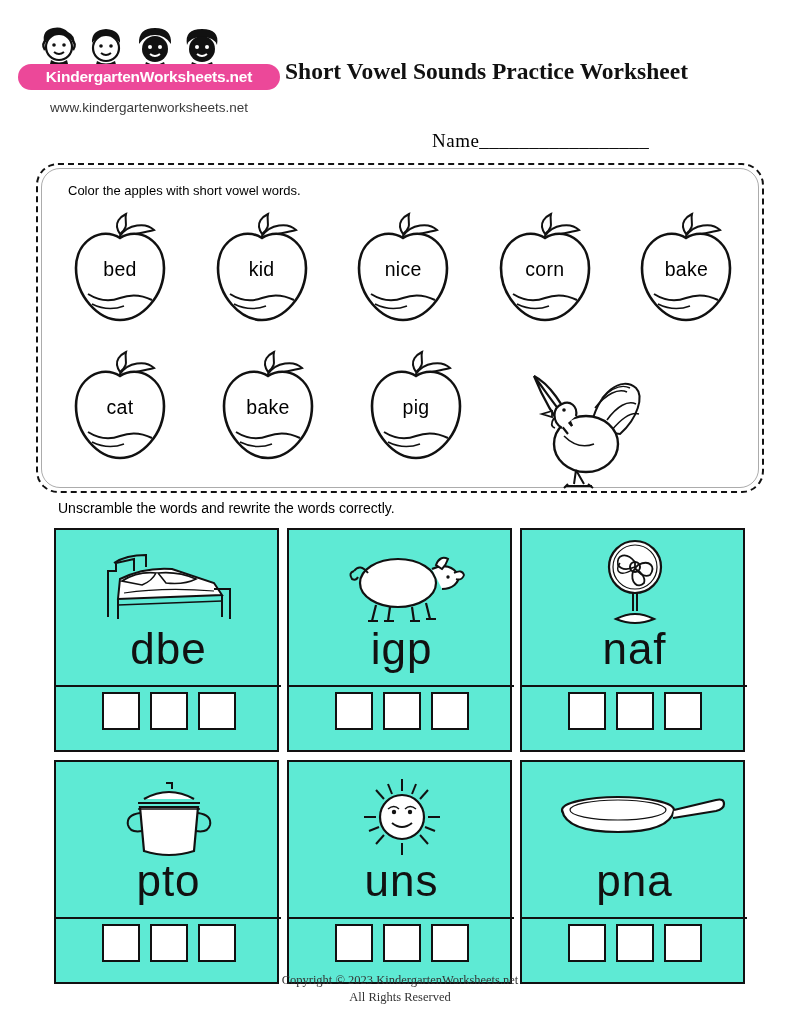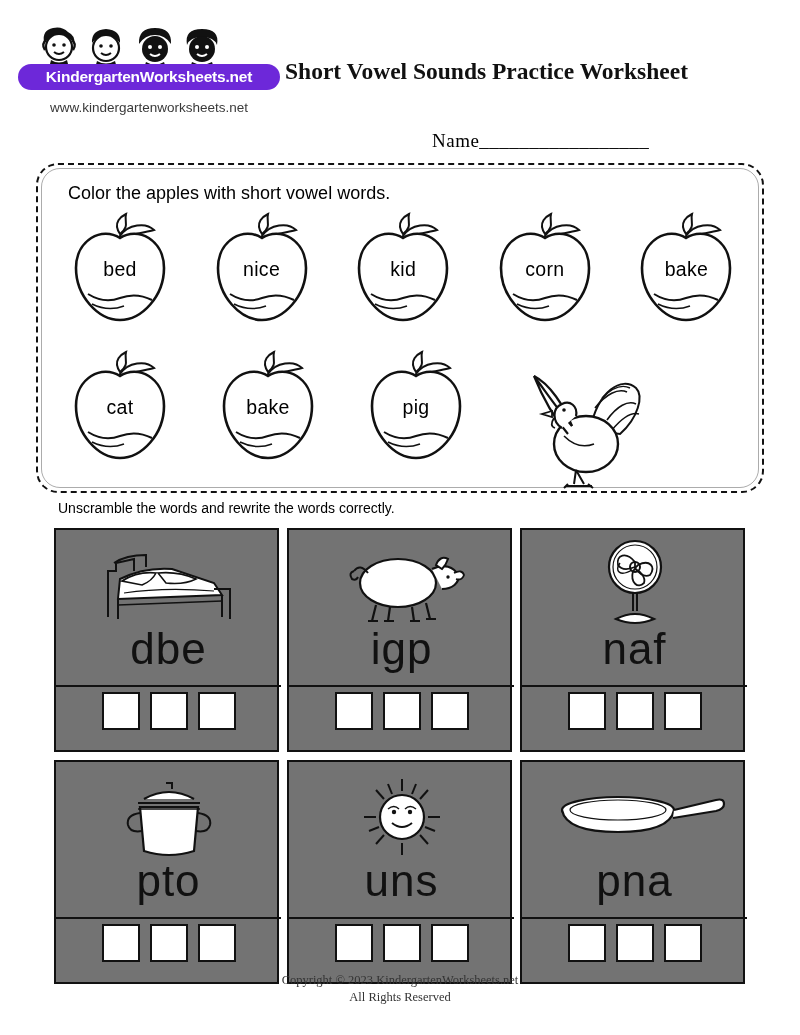--- a/index.html
+++ b/index.html
@@ -33,21 +33,21 @@
   }
   .kid {
     position: absolute;
     bottom: 0;
     width: 44px; height: 44px;
   }
   .kid svg { display: block; }
   .logo-pill {
     position: relative;
     margin-top: -4px;
-    background: #6d28d9;
+    background: #ec4899;
     border-radius: 13px;
     height: 26px;
     display: flex;
     align-items: center;
     justify-content: center;
     padding: 0 10px;
   }
   .logo-pill span {
     color: #fff;
     font-weight: bold;
@@ -91,21 +91,21 @@
   .apple-box::before{
     content:"";
     position:absolute; inset:3px;
     border:1px solid #111;
     border-radius:19px;
     opacity:.35;
   }
   .instr1 {
     position: absolute;
     left: 68px; top: 183px;
-    font-size: 18px;
+    font-size: 13px;
     font-family: "Liberation Sans", sans-serif;
   }
   .apple-grid {
     position: absolute;
     left: 50px; top: 210px;
     width: 700px;
   }
   .apple-row {
     display: flex;
     gap: 8px;
@@ -140,21 +140,21 @@
   .scramble-grid {
     position: absolute;
     left: 54px; top: 528px;
     width: 692px;
   }
   .srow { display: flex; gap: 8px; margin-bottom: 8px; }
   .scell {
     width: 225px; height: 224px;
     border: 2px solid #111;
     position: relative;
-    background: #737373;
+    background: #5eead4;
   }
   .spic {
     position: absolute;
     left: 0; top: 4px;
     width: 225px; height: 98px;
     display: flex; align-items: center; justify-content: center;
   }
   .sword {
     position: absolute;
     left: 0; top: 94px;
@@ -280,31 +280,31 @@
         <div class="apple-word">bed</div>
       </div>
       <div class="apple-cell">
         <svg width="140" height="128" viewBox="0 0 140 128">
           <path d="M70 24 C62 12 72 6 76 4 C74 12 80 16 70 24 Z" fill="none" stroke="#111" stroke-width="2"></path>
           <path d="M70 26 C78 14 96 12 104 20 C96 22 84 24 70 28 Z" fill="none" stroke="#111" stroke-width="2"></path>
           <path d="M70 28 C52 16 26 30 26 58 C26 86 48 110 70 110 C92 110 114 86 114 58 C114 30 88 16 70 28 Z" fill="#fff" stroke="#111" stroke-width="2.6"></path>
           <path d="M38 84 Q54 94 70 88 Q86 82 102 90" fill="none" stroke="#111" stroke-width="2"></path>
           <path d="M42 94 Q58 102 74 96" fill="none" stroke="#111" stroke-width="1.6"></path>
         </svg>
+        <div class="apple-word">kid</div>
+      </div>
+      <div class="apple-cell">
+        <svg width="140" height="128" viewBox="0 0 140 128">
+          <path d="M70 24 C62 12 72 6 76 4 C74 12 80 16 70 24 Z" fill="none" stroke="#111" stroke-width="2"></path>
+          <path d="M70 26 C78 14 96 12 104 20 C96 22 84 24 70 28 Z" fill="none" stroke="#111" stroke-width="2"></path>
+          <path d="M70 28 C52 16 26 30 26 58 C26 86 48 110 70 110 C92 110 114 86 114 58 C114 30 88 16 70 28 Z" fill="#fff" stroke="#111" stroke-width="2.6"></path>
+          <path d="M38 84 Q54 94 70 88 Q86 82 102 90" fill="none" stroke="#111" stroke-width="2"></path>
+          <path d="M42 94 Q58 102 74 96" fill="none" stroke="#111" stroke-width="1.6"></path>
+        </svg>
         <div class="apple-word">nice</div>
-      </div>
-      <div class="apple-cell">
-        <svg width="140" height="128" viewBox="0 0 140 128">
-          <path d="M70 24 C62 12 72 6 76 4 C74 12 80 16 70 24 Z" fill="none" stroke="#111" stroke-width="2"></path>
-          <path d="M70 26 C78 14 96 12 104 20 C96 22 84 24 70 28 Z" fill="none" stroke="#111" stroke-width="2"></path>
-          <path d="M70 28 C52 16 26 30 26 58 C26 86 48 110 70 110 C92 110 114 86 114 58 C114 30 88 16 70 28 Z" fill="#fff" stroke="#111" stroke-width="2.6"></path>
-          <path d="M38 84 Q54 94 70 88 Q86 82 102 90" fill="none" stroke="#111" stroke-width="2"></path>
-          <path d="M42 94 Q58 102 74 96" fill="none" stroke="#111" stroke-width="1.6"></path>
-        </svg>
-        <div class="apple-word">kid</div>
       </div>
       <div class="apple-cell">
         <svg width="140" height="128" viewBox="0 0 140 128">
           <path d="M70 24 C62 12 72 6 76 4 C74 12 80 16 70 24 Z" fill="none" stroke="#111" stroke-width="2"></path>
           <path d="M70 26 C78 14 96 12 104 20 C96 22 84 24 70 28 Z" fill="none" stroke="#111" stroke-width="2"></path>
           <path d="M70 28 C52 16 26 30 26 58 C26 86 48 110 70 110 C92 110 114 86 114 58 C114 30 88 16 70 28 Z" fill="#fff" stroke="#111" stroke-width="2.6"></path>
           <path d="M38 84 Q54 94 70 88 Q86 82 102 90" fill="none" stroke="#111" stroke-width="2"></path>
           <path d="M42 94 Q58 102 74 96" fill="none" stroke="#111" stroke-width="1.6"></path>
         </svg>
         <div class="apple-word">corn</div>

